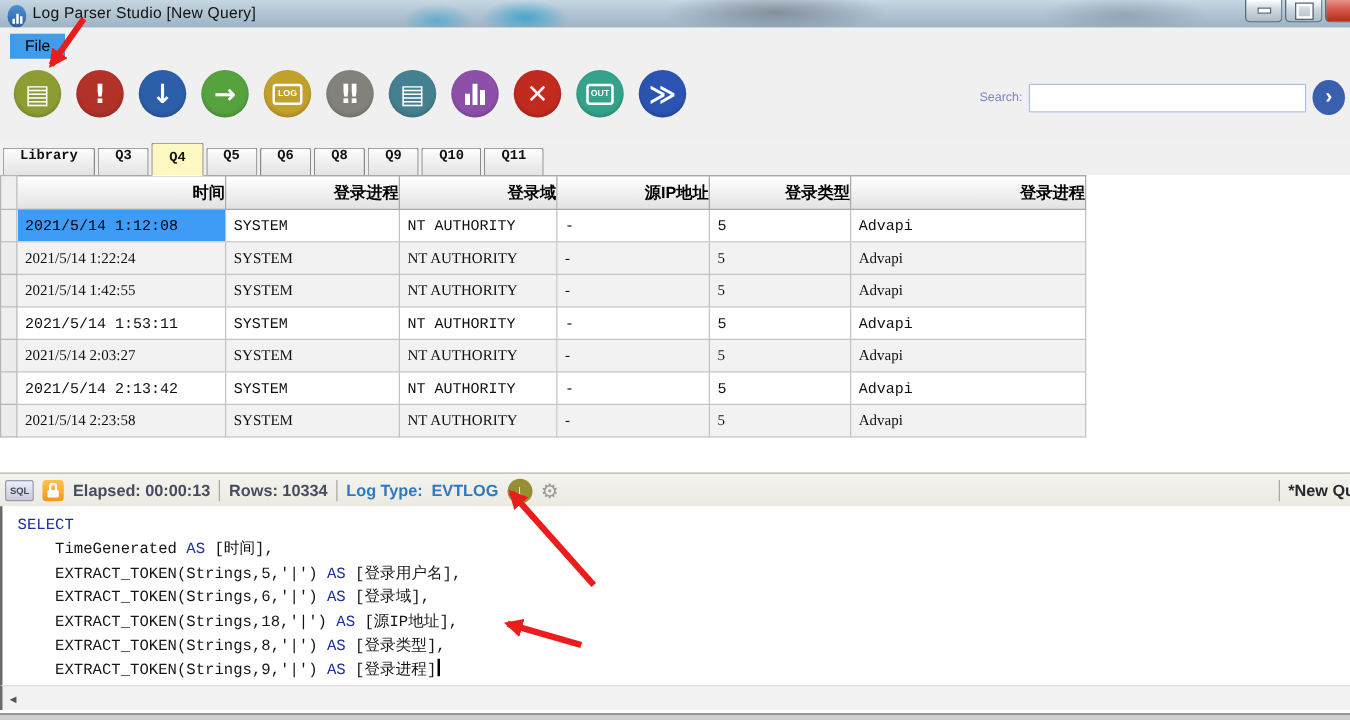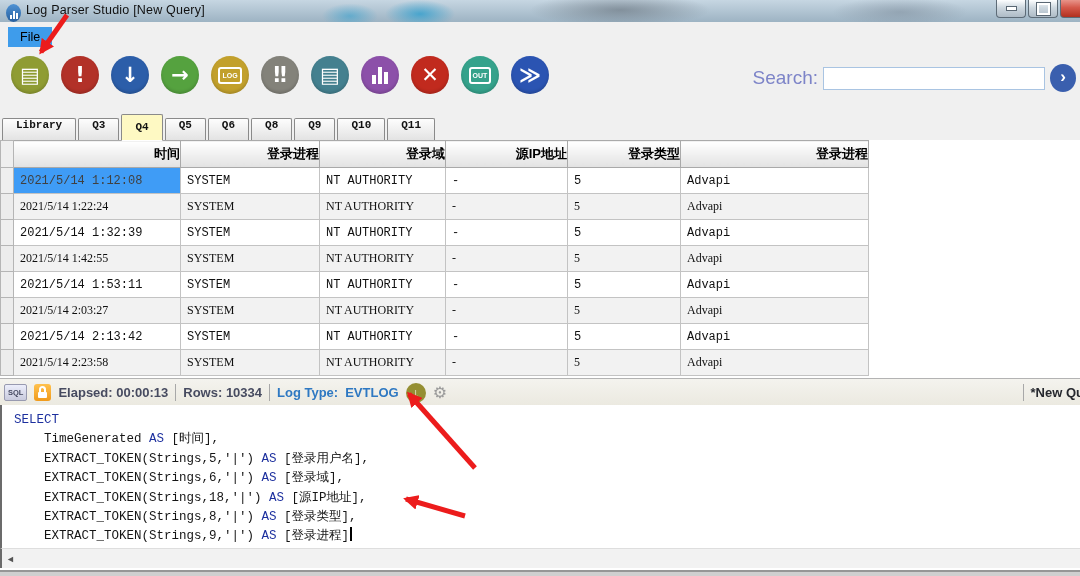--- a/index.html
+++ b/index.html
@@ -36,21 +36,21 @@
   .tool-row{left:11px;top:34px;display:flex;gap:12px;}
   .tool-btn{width:38px;height:38px;border-radius:50%;display:flex;align-items:center;justify-content:center;
     box-shadow:inset 0 -2px 3px rgba(0,0,0,.15);}
   .glyph{color:#fff;font-size:21px;font-weight:bold;font-family:"DejaVu Sans",sans-serif;line-height:1;}
   .folder{color:#fff;font-size:7px;font-weight:bold;border:2px solid #fff;border-radius:3px;
     padding:3px 2px;font-family:"Liberation Sans",sans-serif;}
   .bars{display:flex;align-items:flex-end;gap:2px;height:17px;}
   .bars i{display:block;width:4px;background:#fff;}
   .bars i:nth-child(1){height:9px}.bars i:nth-child(2){height:17px}.bars i:nth-child(3){height:12px}
   .search-area{right:4px;top:42px;display:flex;align-items:center;gap:5px;}
-  .search-label{color:#7d84c8;font-size:19px;}
+  .search-label{color:#7d84c8;font-size:10px;}
   .search-input{width:212px;height:21px;border:1px solid #a9c4e2;background:#fff;font-size:12px;padding:0 4px;outline:none;}
   .search-go{width:26px;height:26px;border-radius:50%;background:#3a5fae;color:#fff;display:flex;
     align-items:center;justify-content:center;font-size:17px;font-weight:bold;padding-bottom:2px;}
 
   
   .tabstrip{left:0;top:115px;width:1080px;height:25px;background:#f0f0f0;display:flex;
     align-items:flex-end;padding-left:2px;border-bottom:1px solid #8c8c8c;}
   .tab{height:21px;line-height:20px;padding:0 13px;margin-right:2px;
     background:linear-gradient(#fdfdfd,#e3e3e3);border:1px solid #8a8a8a;border-bottom:none;
     border-radius:2px 2px 0 0;font:bold 11px "Liberation Mono",monospace;color:#111;}
@@ -59,21 +59,21 @@
   
   .grid-area{left:0;top:140px;width:1080px;height:238px;background:#fff;}
   table.grid{border-collapse:collapse;table-layout:fixed;width:868px;border:1px solid #9b9b9b;}
   .grid th,.grid td{border:1px solid #c3c3c3;overflow:hidden;white-space:nowrap;}
   .grid thead th{background:linear-gradient(#ffffff,#e2e2e2);font:bold 13px "Liberation Sans",sans-serif;
     text-align:right;padding:0 0 0 7px;height:26px;border-color:#a9a9a9;color:#000;}
   .grid td{font:12px "Liberation Mono",monospace;color:#101010;padding:0 0 0 6px;height:25px;background:#fff;}
   .grid .rowhead{background:#efefef;padding:0;border-color:#b5b5b5;}
   .grid tr.alt td{background:#f2f2f2;font-family:Liberation Serif, serif;}
   .grid tr.alt td.rowhead{background:#ececec;}
-  .grid td.sel{background:var(--selection);color:#404040;margin-left:25px;}
+  .grid td.sel{background:var(--selection);color:#000000;margin-left:25px;}
 
   
   .statusbar{left:0;top:378px;width:1080px;height:27px;background:linear-gradient(#f4f3ee,#ebe9e0);
     border-top:1px solid #b3b3b3;border-bottom:2px solid #5f5f5f;display:flex;align-items:center;
     padding:0 2px 0 4px;gap:7px;font-size:13px;font-weight:bold;color:#474b60;}
   .sql-badge{font:bold 7.5px "Liberation Sans",sans-serif;color:#44485e;background:linear-gradient(#eceefb,#c9cbdd);
     border:1px solid #989ab0;border-radius:2px;padding:3px 3px;}
   .lock{width:17px;height:17px;background:linear-gradient(#ffc14d,#f09a1b);border-radius:3px;position:relative;}
   .lock::before{content:'';position:absolute;top:2px;left:5px;width:7px;height:6px;border:2px solid #fff;
     border-bottom:none;border-radius:4px 4px 0 0;box-sizing:border-box;}
@@ -224,29 +224,20 @@
         </tr>
         <tr class="alt">
           <td class="rowhead"></td>
           <td>2021/5/14 1:22:24</td>
           <td>SYSTEM</td>
           <td>NT AUTHORITY</td>
           <td>-</td>
           <td>5</td>
           <td>Advapi</td>
         </tr>
-        <tr>
-          <td class="rowhead"></td>
-          <td>2021/5/14 1:32:39</td>
-          <td>SYSTEM</td>
-          <td>NT AUTHORITY</td>
-          <td>-</td>
-          <td>5</td>
-          <td>Advapi</td>
-        </tr>
         <tr class="alt">
           <td class="rowhead"></td>
           <td>2021/5/14 1:42:55</td>
           <td>SYSTEM</td>
           <td>NT AUTHORITY</td>
           <td>-</td>
           <td>5</td>
           <td>Advapi</td>
         </tr>
         <tr>

